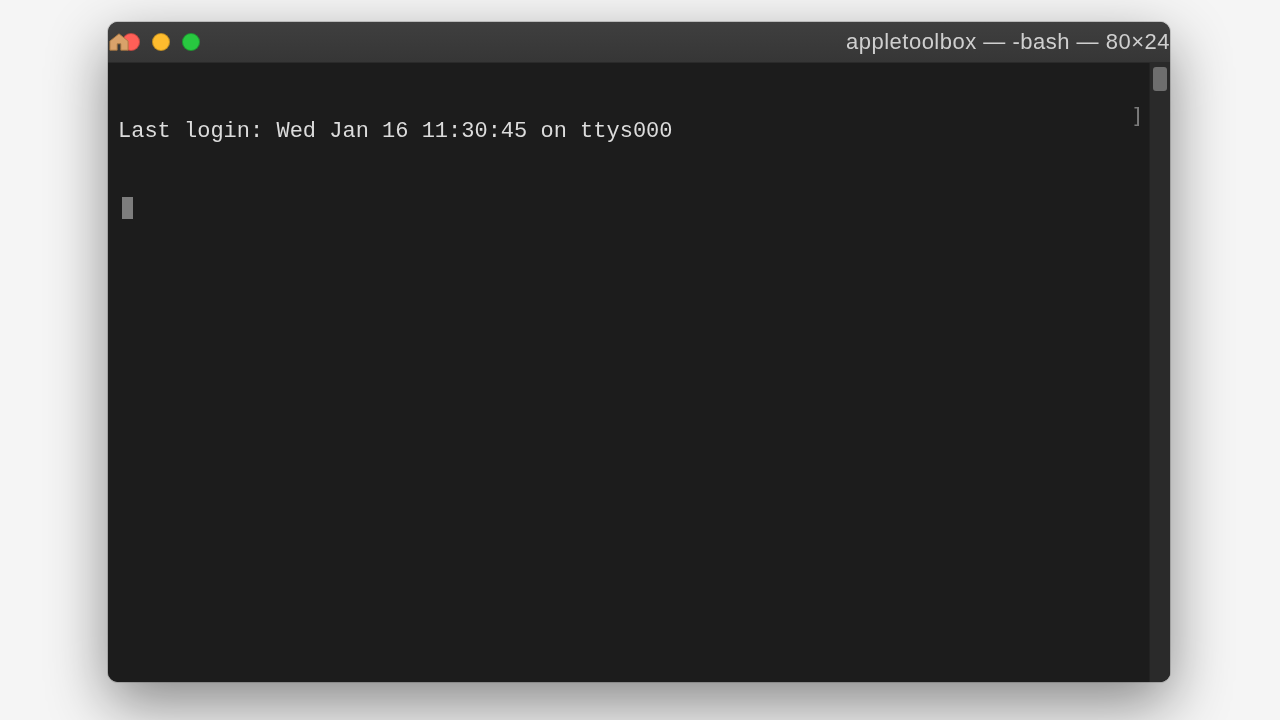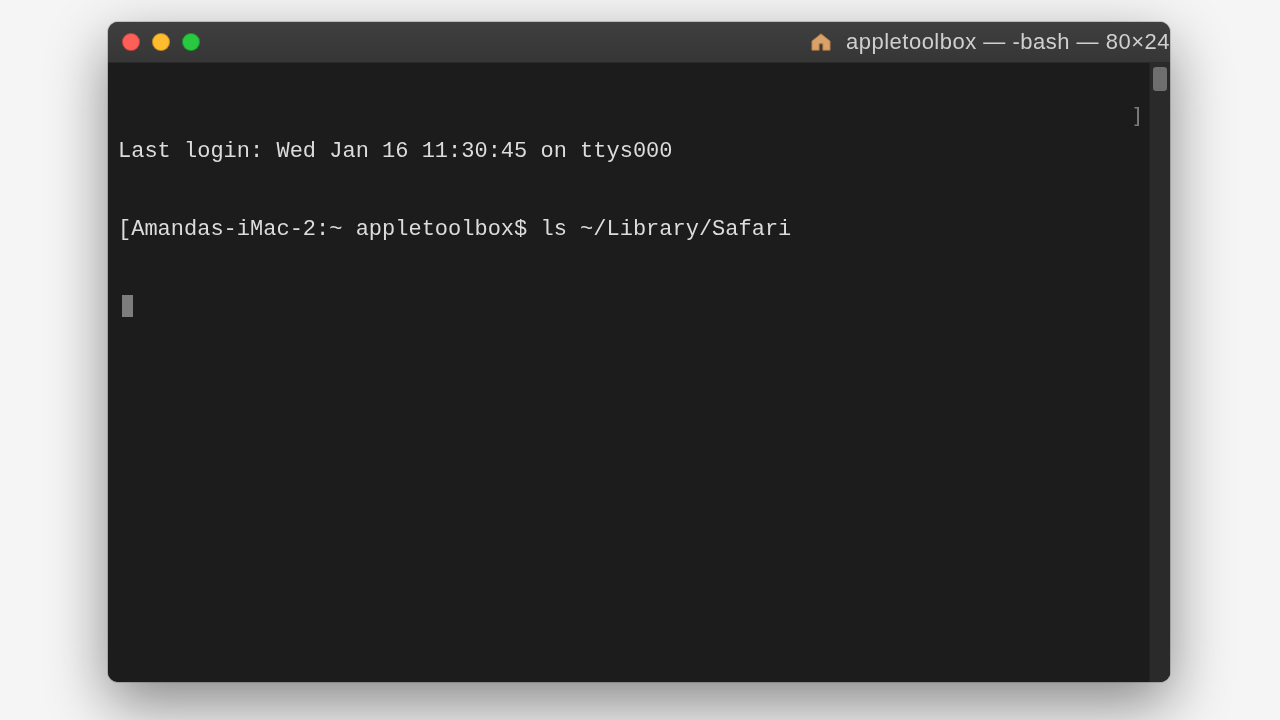--- a/index.html
+++ b/index.html
@@ -47,21 +47,21 @@
   }
   .tl.close    { background: #ff5f57; }
   .tl.minimize { background: #febc2e; }
   .tl.zoom     { background: #28c840; }
 
   .title-wrap {
     position: absolute;
     left: 0; right: 0;
     display: flex;
     align-items: center;
-    justify-content: flex-end;
+    justify-content: space-between;
     gap: 14px;
     pointer-events: none;
   }
   .title-icon {
     width: 22px;
     height: 20px;
     display: inline-block;
   }
   .title-text {
     color: #cfcfcf;
@@ -72,21 +72,21 @@
 
   .term-area {
     position: relative;
     height: calc(100% - 40px);
     background: #1c1c1c;
     display: flex;
   }
 
   .term-content {
     flex: 1;
-    padding: 24px 10px;
+    padding: 4px 10px;
     font-family: Menlo, Monaco, "Courier New", monospace;
     font-size: 22px;
     line-height: 26px;
     color: #dcdcdc;
     white-space: pre;
   }
   .term-content .line {
     display: block;
   }
 
@@ -141,21 +141,20 @@
           <path d="M2 10 L12 2 L22 10 L22 20 L14 20 L14 13 L10 13 L10 20 L2 20 Z" fill="#d9a26a" stroke="#a97741" stroke-width="1"></path>
         </svg>
       </span>
       <span class="title-text">appletoolbox — -bash — 80×24</span>
     </div>
   </div>
 
   <div class="term-area">
     <div class="term-content">
       <span class="line">Last login: Wed Jan 16 11:30:45 on ttys000</span>
-      <span class="line">[Amandas-iMac-2:~ appletoolbox$ ls ~/Library/Safari</span>
       <span class="line"><span class="cursor"></span></span>
     </div>
     <span class="bracket-close">]</span>
     <div class="scrollbar">
       <div class="thumb"></div>
     </div>
   </div>
 
 </div>
 

